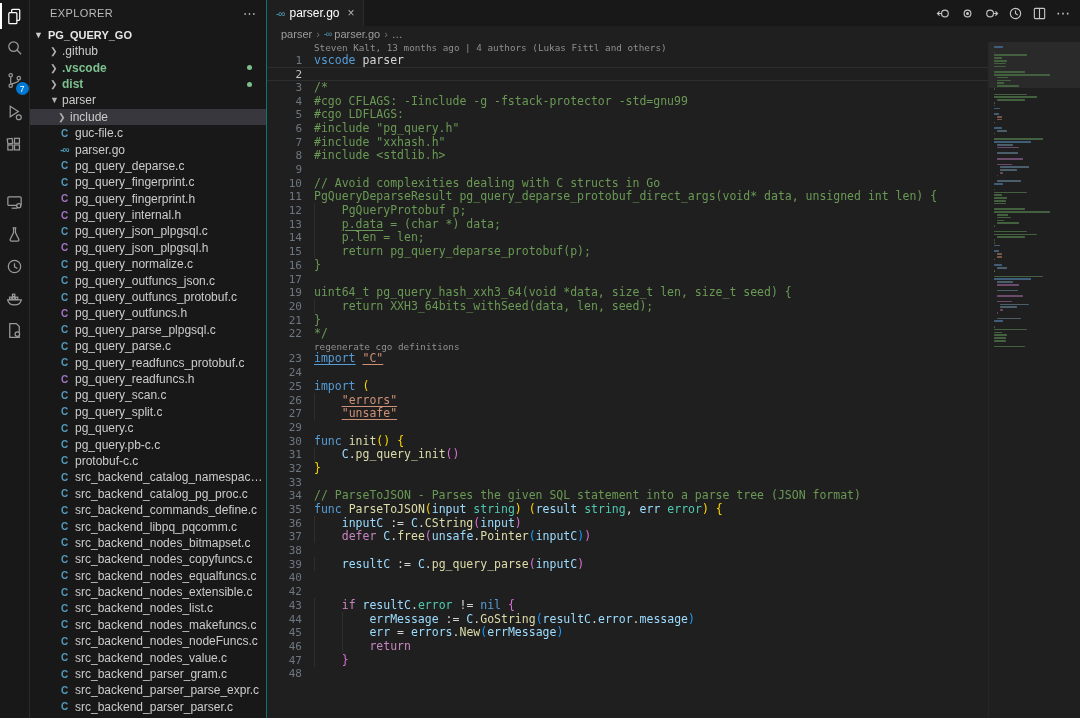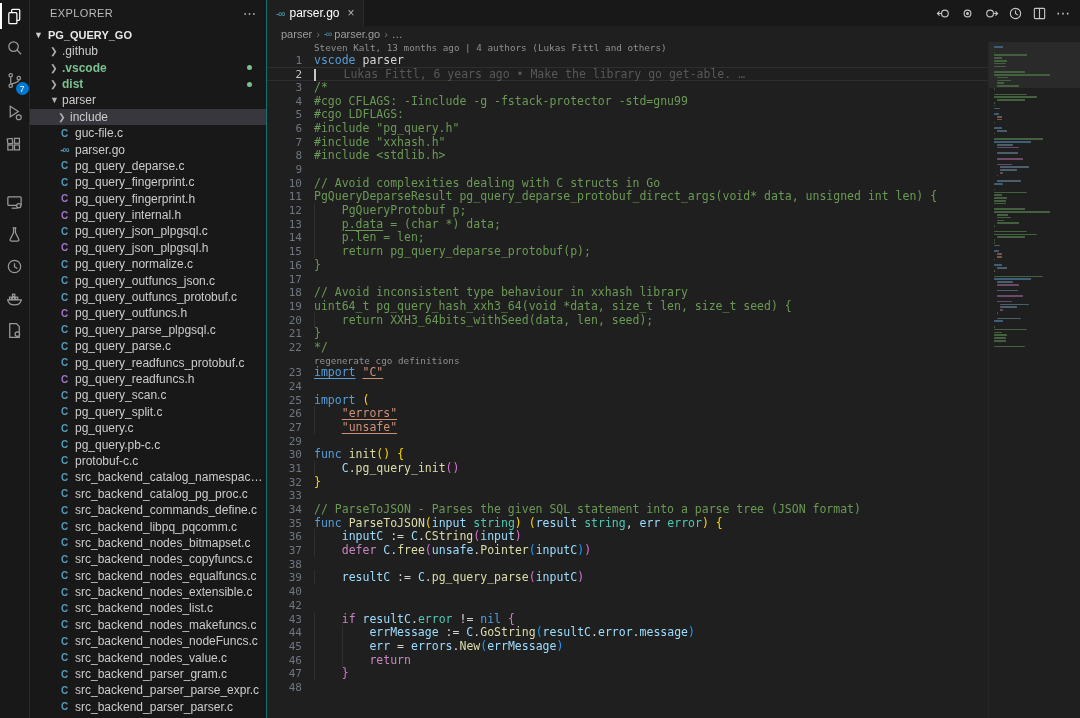--- a/index.html
+++ b/index.html
@@ -386,37 +386,36 @@
       <span class="ficon go">-∞</span>
       <span class="crumb">parser.go</span>
       <span class="sep">›</span>
       <span class="crumb">…</span>
     </div>
 
     <div class="editor">
       <div class="codearea">
           <div class="lens-row">Steven Kalt, 13 months ago | 4 authors (Lukas Fittl and others)</div>
           <div class="row"><span class="ln">1</span><span class="ct"><span class="tk k">vscode</span><span class="tk p"> parser</span></span></div>
-          <div class="row cur"><span class="ln">2</span><span class="ct"><span class="cursor"></span><span class="ghost">Lukas Fittl, 6 years ago • Make the library go get-able. …</span></span></div>
+          <div class="row cur"><span class="ln">2</span></div>
           <div class="row"><span class="ln">3</span><span class="ct"><span class="tk c">/*</span></span></div>
           <div class="row"><span class="ln">4</span><span class="ct"><span class="tk c">#cgo CFLAGS: -Iinclude -g -fstack-protector -std=gnu99</span></span></div>
           <div class="row"><span class="ln">5</span><span class="ct"><span class="tk c">#cgo LDFLAGS:</span></span></div>
           <div class="row"><span class="ln">6</span><span class="ct"><span class="tk c">#include "pg_query.h"</span></span></div>
           <div class="row"><span class="ln">7</span><span class="ct"><span class="tk c">#include "xxhash.h"</span></span></div>
           <div class="row"><span class="ln">8</span><span class="ct"><span class="tk c">#include &lt;stdlib.h&gt;</span></span></div>
           <div class="row"><span class="ln">9</span><span class="ct"></span></div>
           <div class="row"><span class="ln">10</span><span class="ct"><span class="tk c">// Avoid complexities dealing with C structs in Go</span></span></div>
           <div class="row"><span class="ln">11</span><span class="ct"><span class="tk c">PgQueryDeparseResult pg_query_deparse_protobuf_direct_args(void* data, unsigned int len) {</span></span></div>
           <div class="row"><span class="ln">12</span><span class="ct"><span class="tk i">    </span><span class="tk c">PgQueryProtobuf p;</span></span></div>
           <div class="row"><span class="ln">13</span><span class="ct"><span class="tk i">    </span><span class="tk c u">p.data</span><span class="tk c"> = (char *) data;</span></span></div>
           <div class="row"><span class="ln">14</span><span class="ct"><span class="tk i">    </span><span class="tk c">p.len = len;</span></span></div>
           <div class="row"><span class="ln">15</span><span class="ct"><span class="tk i">    </span><span class="tk c">return pg_query_deparse_protobuf(p);</span></span></div>
           <div class="row"><span class="ln">16</span><span class="ct"><span class="tk c">}</span></span></div>
           <div class="row"><span class="ln">17</span><span class="ct"></span></div>
-          <div class="row"><span class="ln">18</span><span class="ct"><span class="tk c">// Avoid inconsistent type behaviour in xxhash library</span></span></div>
           <div class="row"><span class="ln">19</span><span class="ct"><span class="tk c">uint64_t pg_query_hash_xxh3_64(void *data, size_t len, size_t seed) {</span></span></div>
           <div class="row"><span class="ln">20</span><span class="ct"><span class="tk i">    </span><span class="tk c">return XXH3_64bits_withSeed(data, len, seed);</span></span></div>
           <div class="row"><span class="ln">21</span><span class="ct"><span class="tk c">}</span></span></div>
           <div class="row"><span class="ln">22</span><span class="ct"><span class="tk c">*/</span></span></div>
           <div class="lens-row">regenerate cgo definitions</div>
           <div class="row"><span class="ln">23</span><span class="ct"><span class="tk k u">import</span><span class="tk p"> </span><span class="tk s u">"C"</span></span></div>
           <div class="row"><span class="ln">24</span><span class="ct"></span></div>
           <div class="row"><span class="ln">25</span><span class="ct"><span class="tk k">import</span><span class="tk p"> </span><span class="tk b">(</span></span></div>
           <div class="row"><span class="ln">26</span><span class="ct"><span class="tk i">    </span><span class="tk s u">"errors"</span></span></div>
           <div class="row"><span class="ln">27</span><span class="ct"><span class="tk i">    </span><span class="tk s u">"unsafe"</span></span></div>

